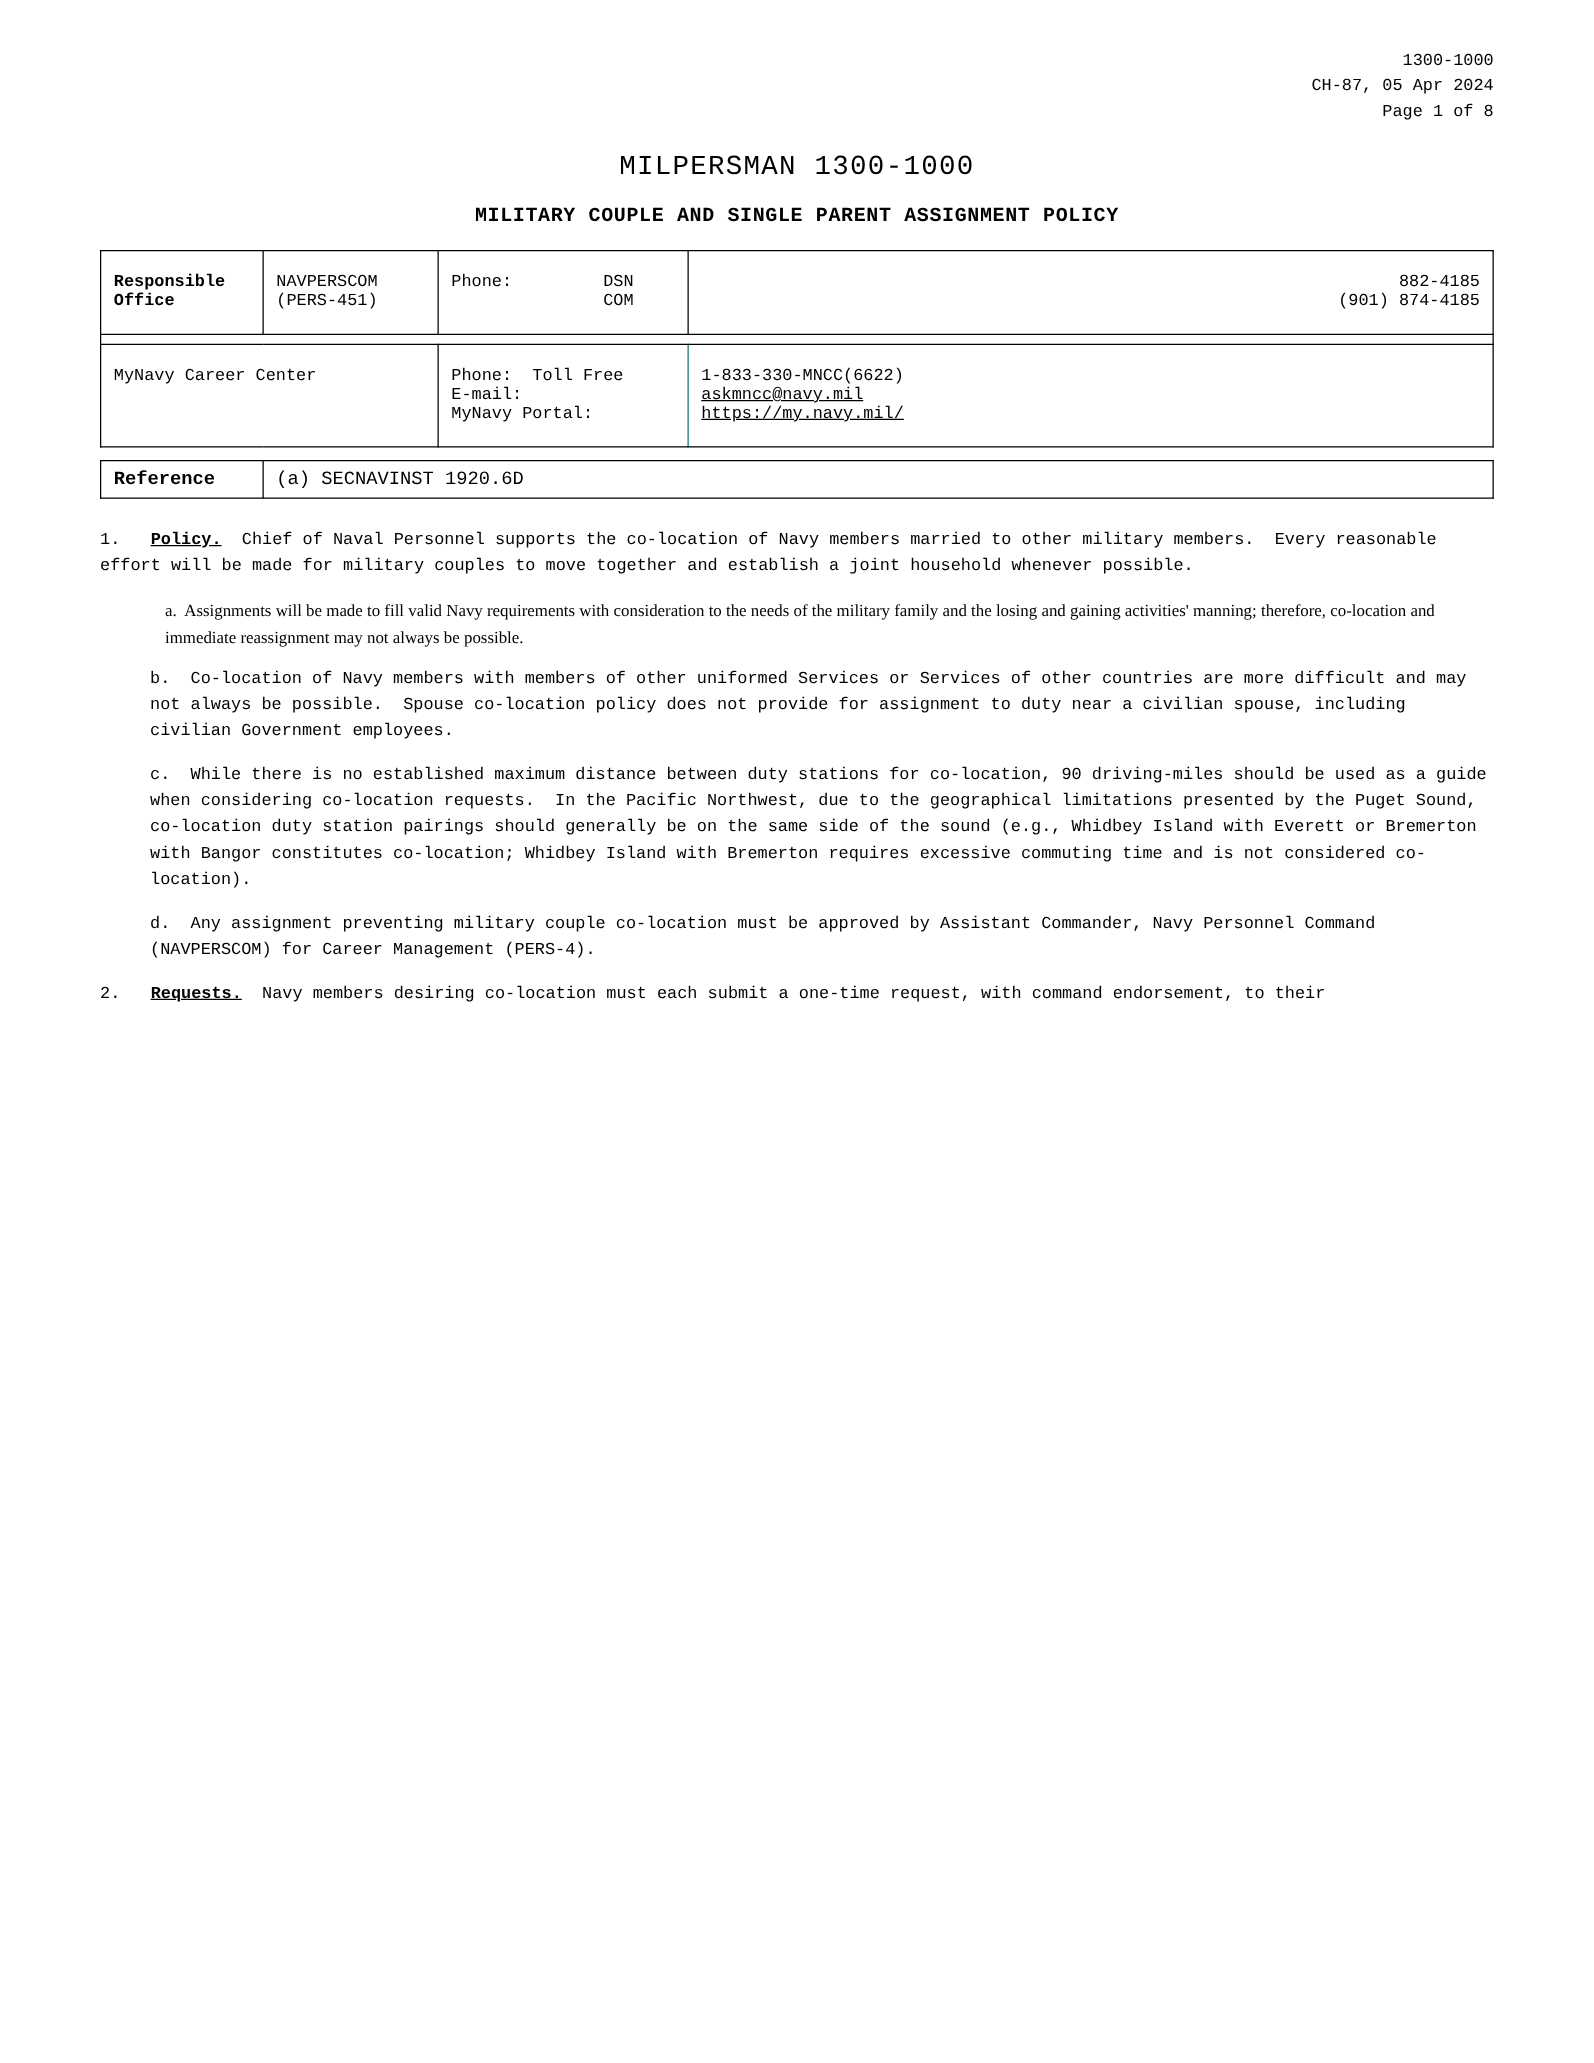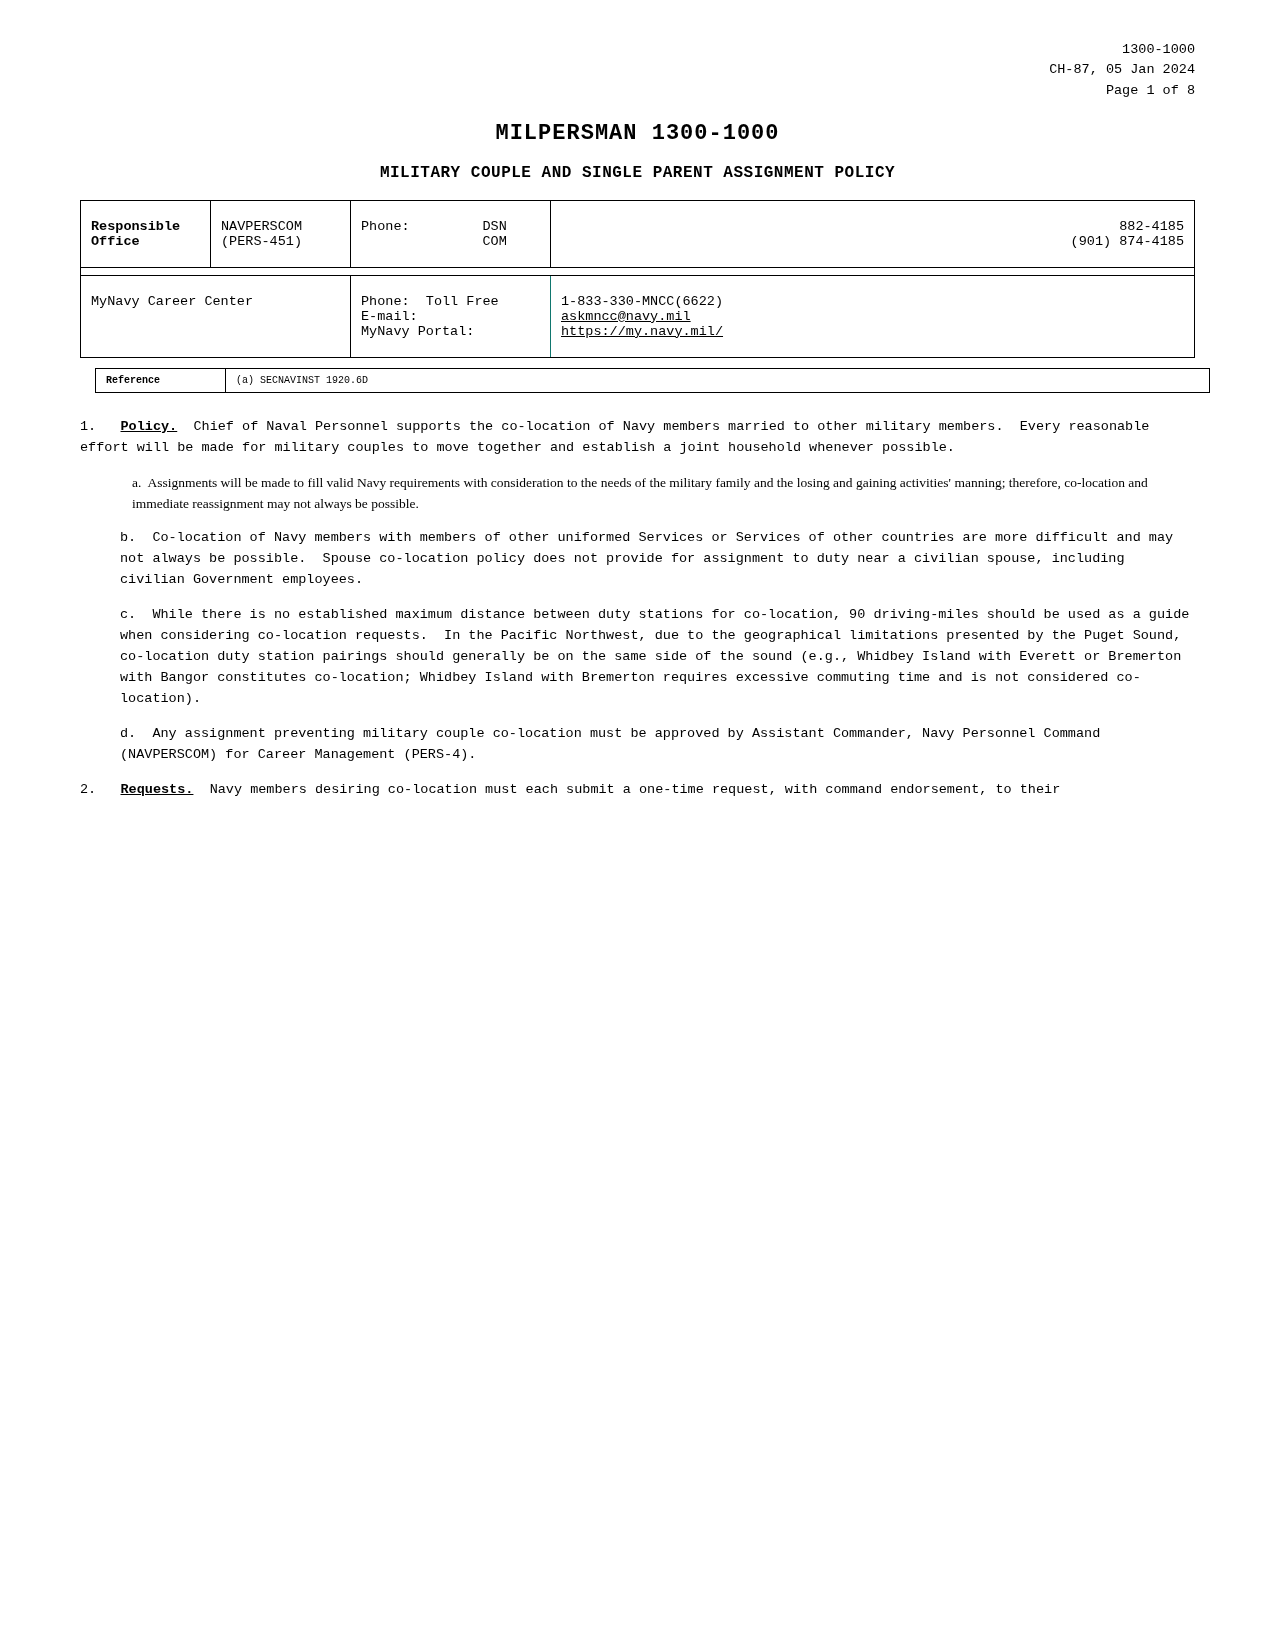--- a/index.html
+++ b/index.html
@@ -21,21 +21,21 @@
     .header-right {
       text-align: right;
       font-size: 13.5px;
       margin-bottom: 20px;
       line-height: 1.5;
     }
 
     .doc-title {
       text-align: center;
       font-size: 22px;
-      font-weight: bold;
+      font-weight: normal;
       font-family: 'Courier New', Courier, monospace;
       margin-bottom: 18px;
       letter-spacing: 1px;
     }
 
     .section-title {
       text-align: center;
       font-size: 16px;
       font-weight: bold;
       font-family: 'Courier New', Courier, monospace;
@@ -45,22 +45,21 @@
     }
 
     .section-title span {
       font-variant: small-caps;
     }
 
     .ref-table {
       width: 100%;
       border-collapse: collapse;
       margin-bottom: 24px;
-      font-size: 10px;
-      margin-left: 15px;
+      font-size: 15px;
     }
 
     .ref-table td {
       border: 1px solid #000;
       padding: 6px 10px;
       font-family: 'Courier New', Courier, monospace;
     }
 
     .body-text {
       font-family: 'Courier New', Courier, monospace;
@@ -110,21 +109,21 @@
       padding: 18px 10px;
       vertical-align: top;
       font-family: 'Courier New', Courier, monospace;
     }
   </style>
 </head>
 <body>
 
 <div class="header-right">
   <span>1300-1000</span><br>
-  <span>CH-87, 05 Jan 2024</span><br>
+  <span>CH-87, 05 Apr 2024</span><br>
   <span>Page 1 of 8</span>
 </div>
 
 <div class="doc-title">
   <span>MILPERSMAN 1300-1000</span>
 </div>
 
 <div class="section-title">
   <span>Military Couple and Single Parent Assignment Policy</span>
 </div>

